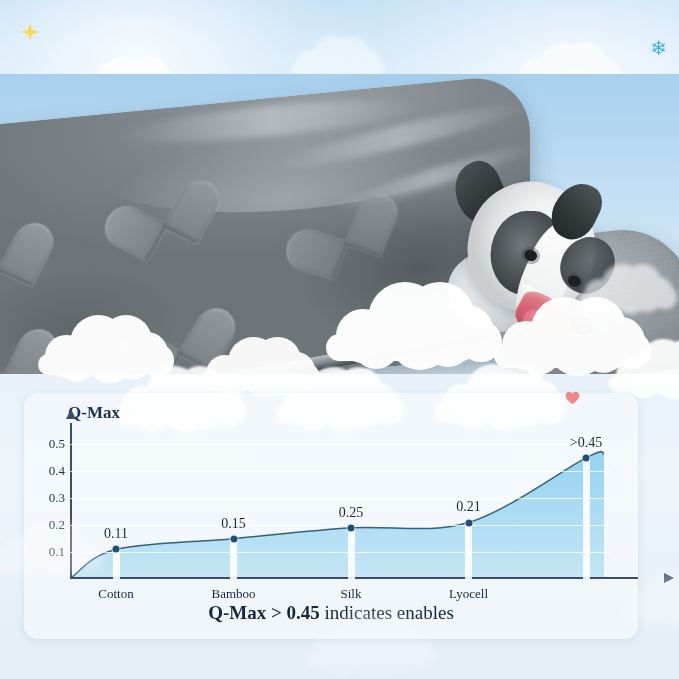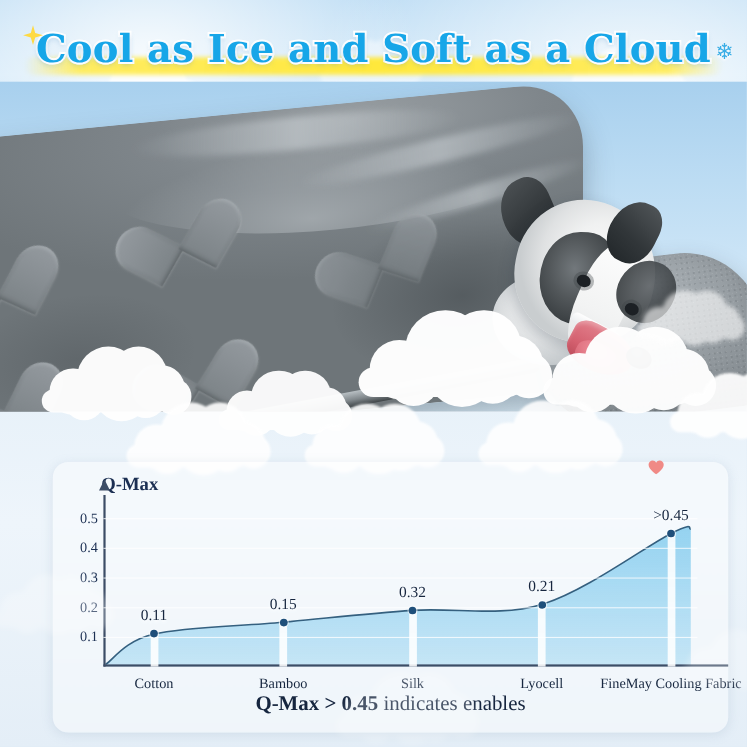--- a/index.html
+++ b/index.html
@@ -168,27 +168,26 @@
     position:absolute;left:6px;top:92px;width:104px;height:84px;
     background:radial-gradient(ellipse 60% 60% at 50% 40%, #fafafa 0%, #e6e8e9 55%, #c2c7ca 100%);
     border-radius:52% 48% 55% 60%;transform:rotate(-8deg);
   }
 
   
   .cloudbank{position:absolute;left:0;top:250px;width:679px;height:190px;z-index:20;pointer-events:none;}
 
   
   .chart-card{
-    position:absolute;left:48px;top:393px;width:614px;height:246px;
+    position:absolute;left:24px;top:393px;width:614px;height:246px;
     background:rgba(255,255,255,.42);
     border-radius:14px;
     box-shadow:0 2px 10px rgba(120,150,175,.18);
     z-index:30;
     backdrop-filter:blur(1px);
-    margin-top:27px;
   }
   .qmax-label{
     position:absolute;left:44px;top:10px;
     font-family:"Liberation Serif", serif;font-weight:bold;font-size:17px;color:#1b2f52;
   }
   .chart-title{
     position:absolute;left:106px;top:6px;width:470px;text-align:center;
     font-family:"Liberation Serif", serif;font-weight:bold;font-size:21px;color:#17305c;
     letter-spacing:.1px;
   }
@@ -287,24 +286,20 @@
         <div class="puff" style="left: 53.1px; top: -5.4px; width: 37.8px; height: 37.8px;"></div>
         <div class="puff" style="left: 72px; top: 7.2px; width: 30.6px; height: 30.6px;"></div>
         <div class="puff" style="left: 42.75px; top: 8.1px; width: 36px; height: 36px;"></div>
         <div class="puff" style="left: 22.5px; top: 16.2px; width: 27px; height: 27px;"></div>
         <div class="puff" style="left: 63px; top: 15.3px; width: 27px; height: 27px;"></div>
         <div class="puff" style="left: 83.25px; top: 16.2px; width: 23.4px; height: 23.4px;"></div>
         <div class="puff" style="left: 8.1px; top: 23.4px; width: 83.7px; height: 15.3px; border-radius: 9px;"></div>
       </div>
     </div>
 
-  <div class="title-wrap">
-    <div class="title-band"></div>
-    <div class="title-text">Cool as Ice and Soft as a Cloud</div>
-  </div>
   <div class="sparkle">
     <svg width="20" height="20" viewBox="0 0 20 20">
       <path d="M10 1 L12 8 L19 10 L12 12 L10 19 L8 12 L1 10 L8 8 Z" fill="#ffd83a" opacity=".95"></path>
     </svg>
   </div>
   <div class="snowflake">❄</div>
 
   <div class="photo">
     <div class="photo-sky"></div>
 
@@ -500,30 +495,29 @@
         <div class="vbar" style="left: 42.5px; height: 29.6px;"></div>
         <div class="dot" style="left: 46px; bottom: 29.6px;"></div>
         <div class="dlabel" style="left: 46px; top: 95.4px;">0.11</div>
         <div class="xlabel" style="left: 46px;">Cotton</div>
         <div class="vbar" style="left: 160px; height: 40.3636px;"></div>
         <div class="dot" style="left: 163.5px; bottom: 40.3636px;"></div>
         <div class="dlabel" style="left: 163.5px; top: 84.6364px;">0.15</div>
         <div class="xlabel" style="left: 163.5px; text-align: center;">Bamboo</div>
         <div class="vbar" style="left: 277.5px; height: 51.1273px;"></div>
         <div class="dot" style="left: 281px; bottom: 51.1273px;"></div>
-        <div class="dlabel" style="left: 281px; top: 73.8727px;">0.32</div>
+        <div class="dlabel" style="left: 281px; top: 73.8727px;">0.25</div>
         <div class="xlabel" style="left: 281px;">Silk</div>
         <div class="vbar" style="left: 395px; height: 56.5091px;"></div>
         <div class="dot" style="left: 398.5px; bottom: 56.5091px;"></div>
         <div class="dlabel" style="left: 398.5px; top: 68.4909px;">0.21</div>
         <div class="xlabel" style="left: 398.5px;">Lyocell</div>
         <div class="vbar" style="left: 512.5px; height: 121.091px;"></div>
         <div class="dot" style="left: 516px; bottom: 121.091px;"></div>
         <div class="dlabel" style="left: 516px; top: 3.90909px;">&gt;0.45</div>
-        <div class="xlabel" style="left: 516px;">FineMay Cooling Fabric</div>
       </div>
 
     <div class="caption">
       <div class="l1"><b>Q-Max &gt; 0.45</b><span> indicates enables</span></div>
     </div>
   </div>
 
 <div style="position: absolute; left: 0px; top: 430px; width: 679px; height: 250px; z-index: 31; pointer-events: none; opacity: 0.5;">
       <div class="bigcloud" style="left: -15px; top: 97.5px; width: 110px; height: 45px; opacity: 0.55; filter: blur(3px);">
         <div class="puff" style="left: 15px; top: 10.5px; width: 34px; height: 34px;"></div>

